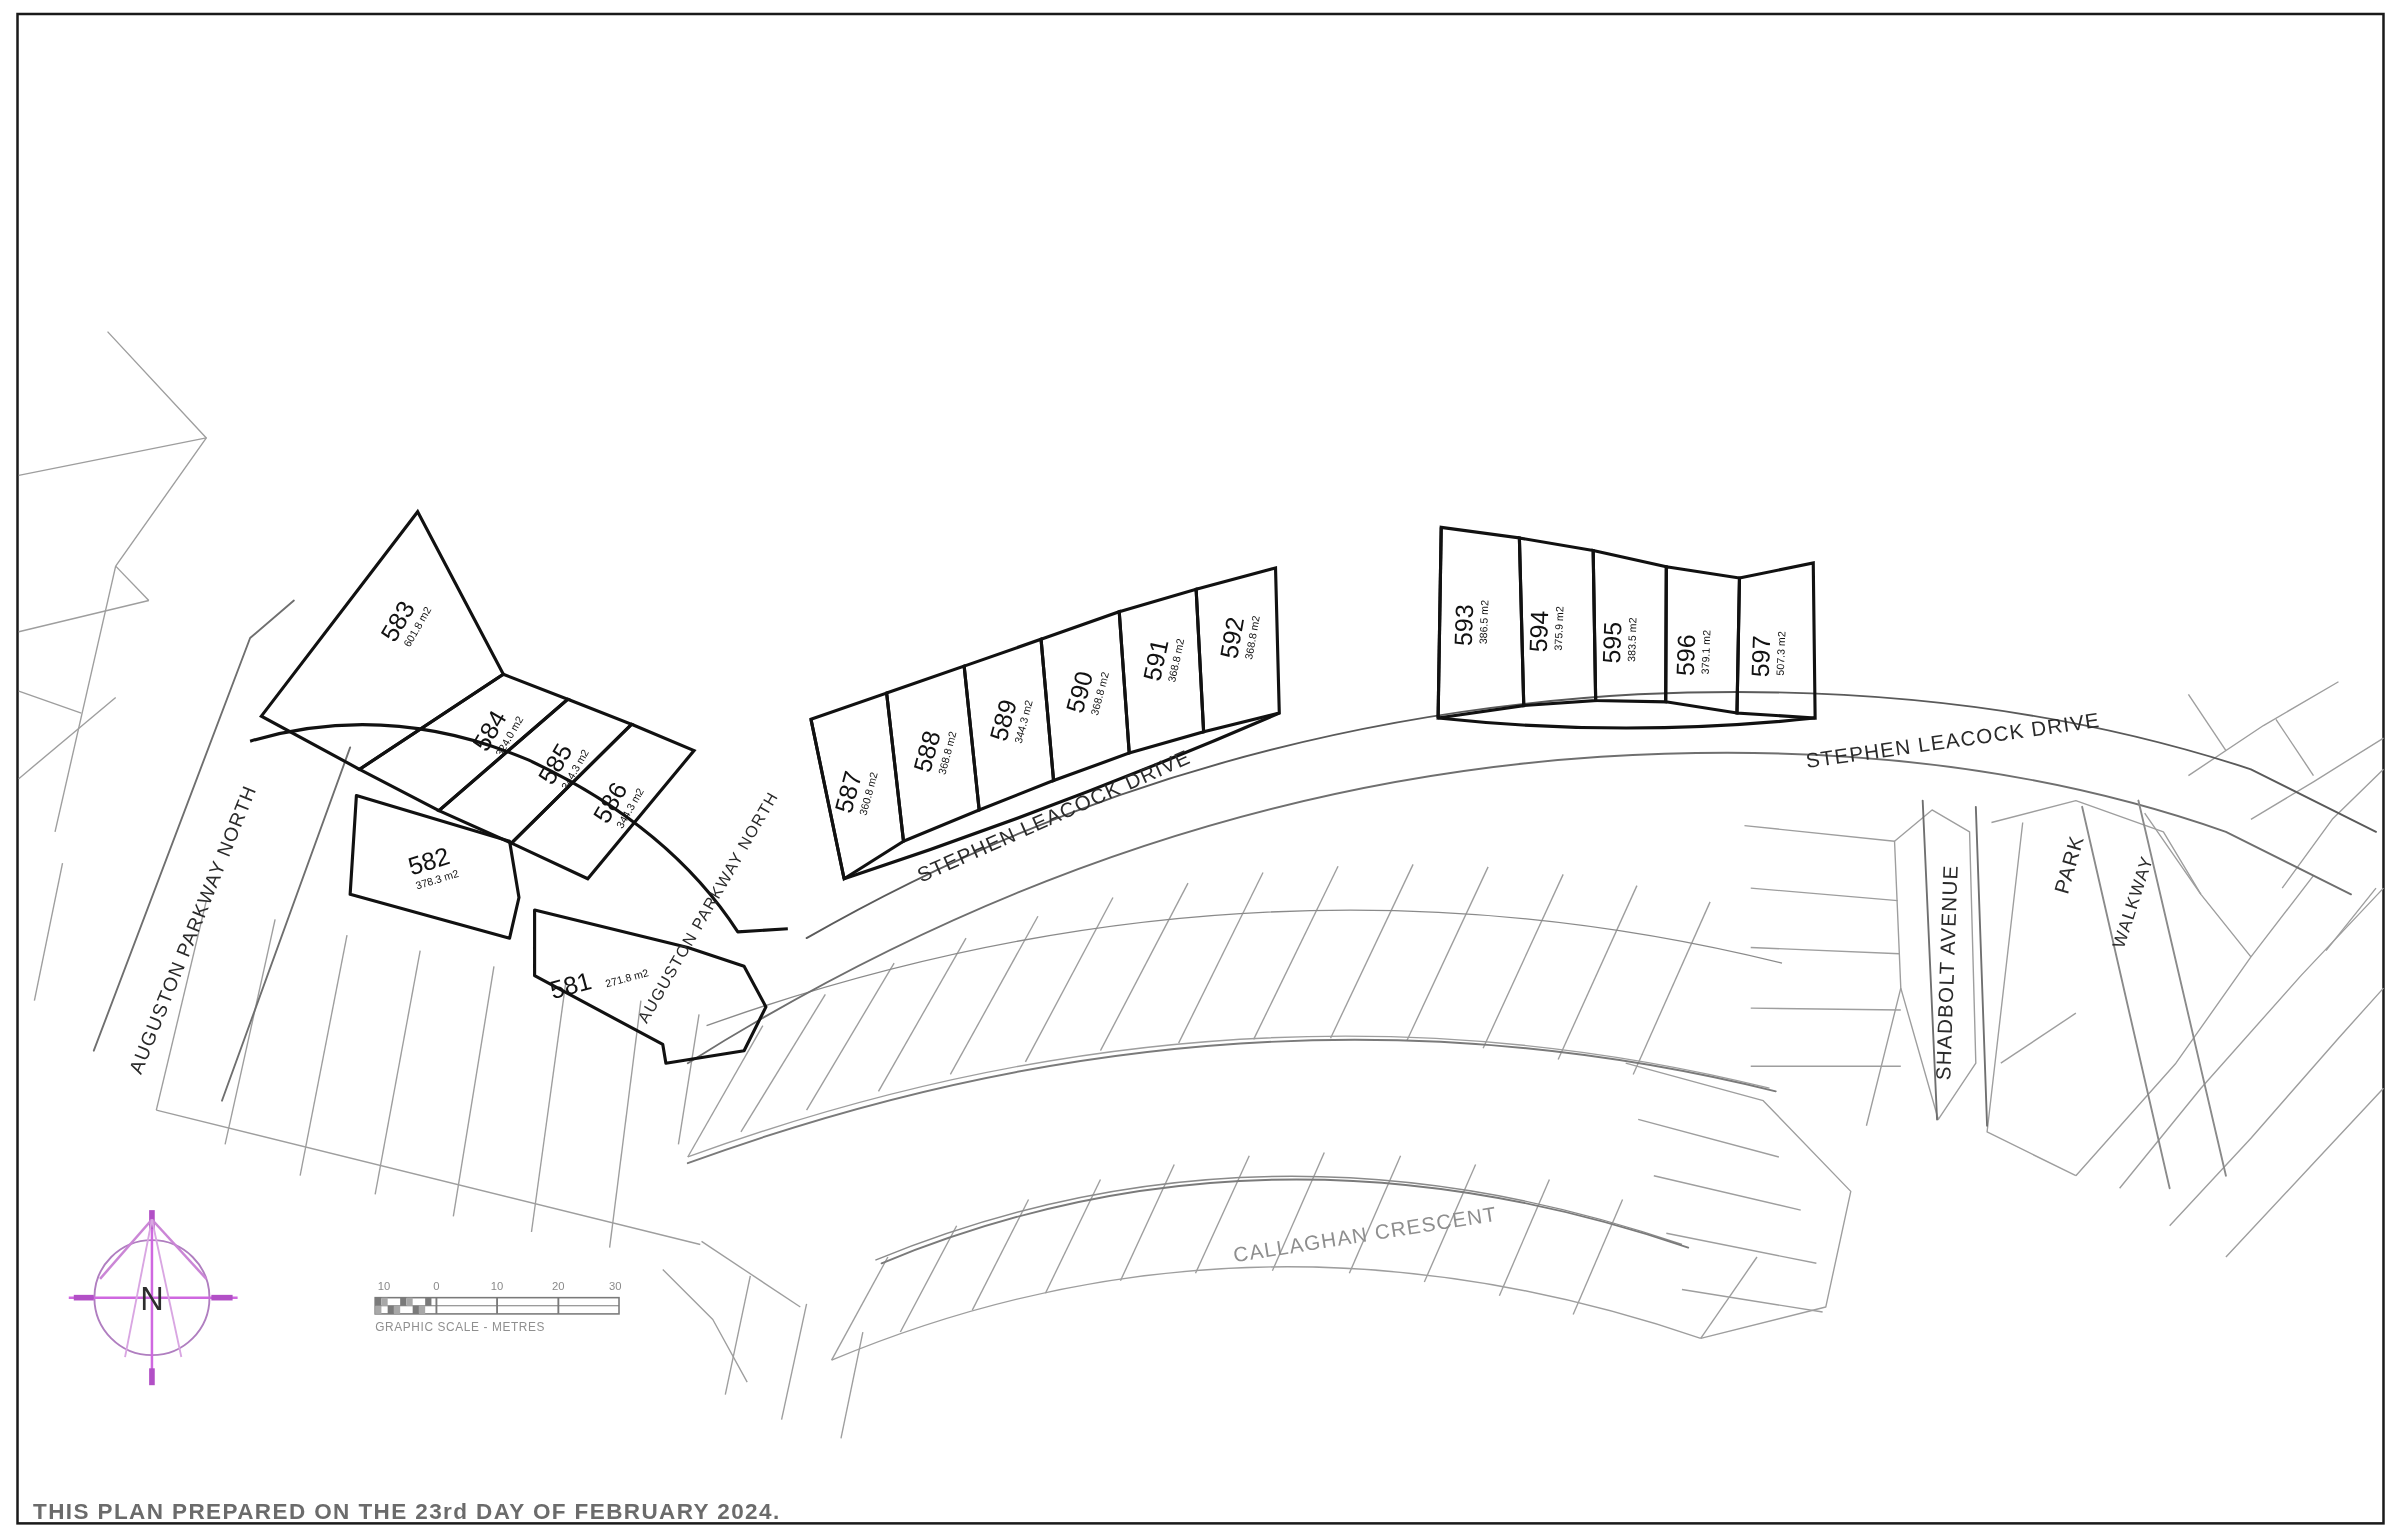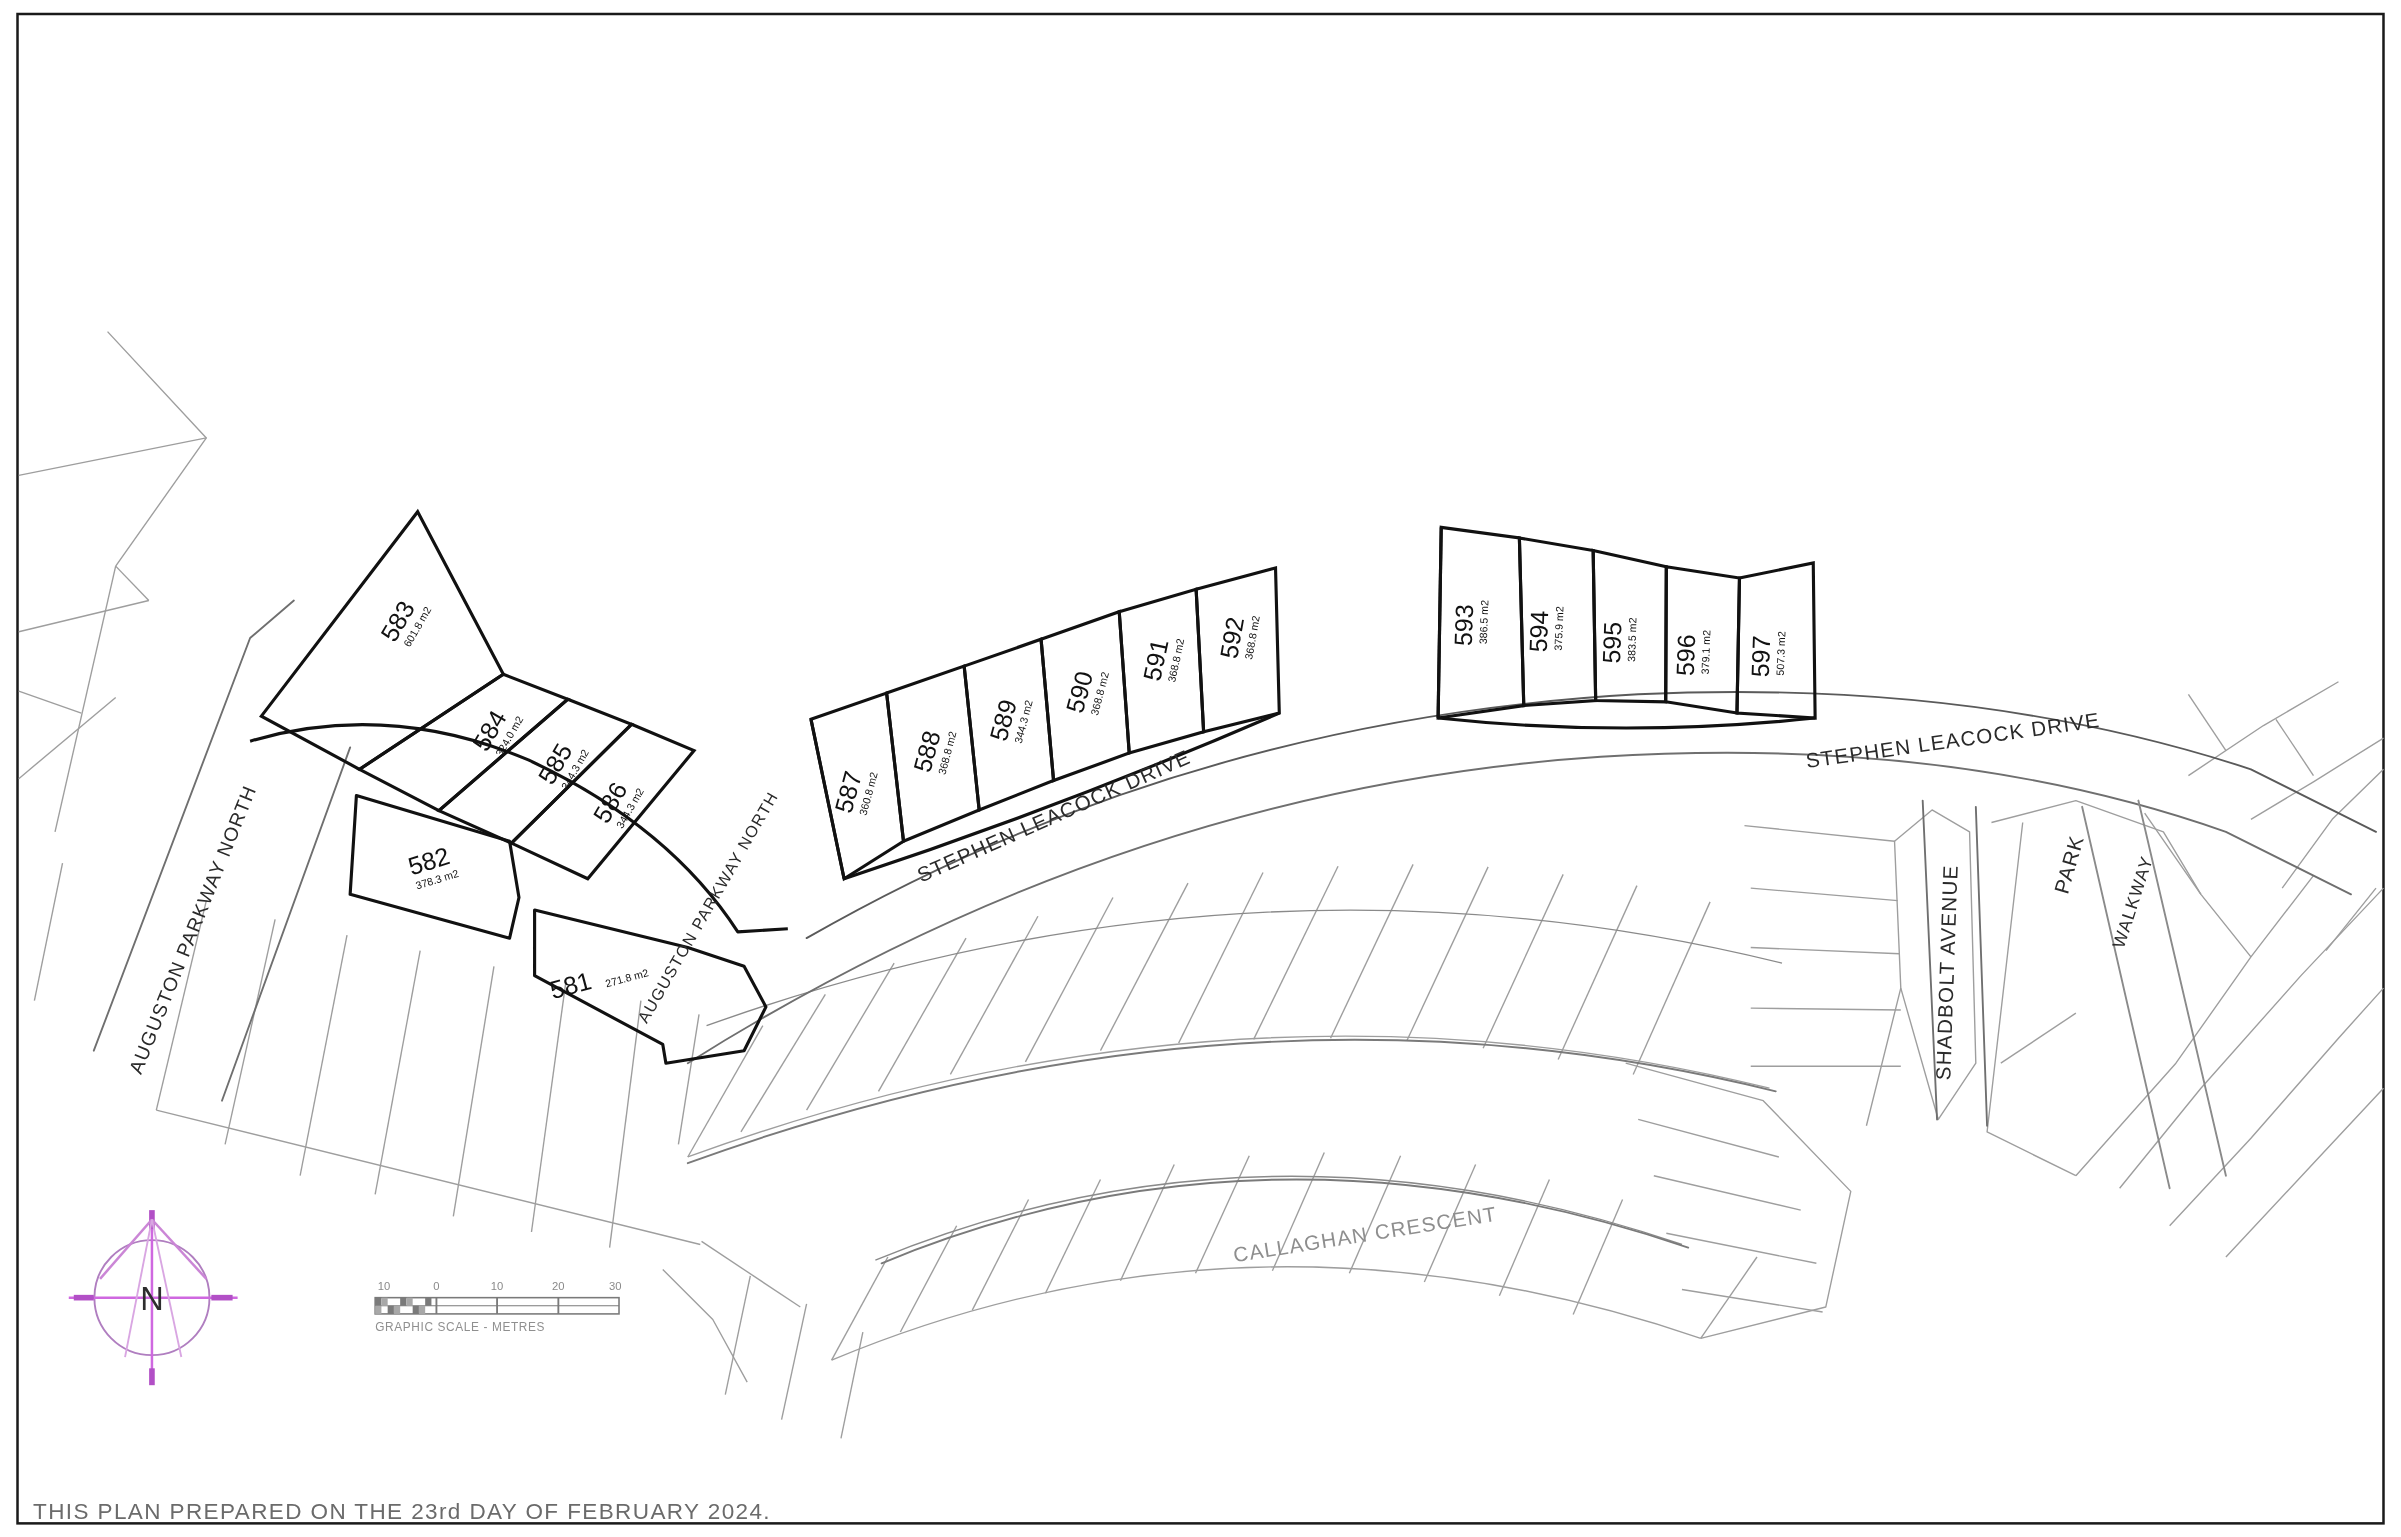--- a/index.html
+++ b/index.html
@@ -31,21 +31,21 @@
     position: absolute;
     left: 33px;
     top: 1432px;
     font-family: "Liberation Sans", sans-serif;
     font-size: 22.5px;
     letter-spacing: 1.4px;
     color: #6b6b6b;
     line-height: 1.42;
     white-space: pre;
   }
-  .note-line { display: block; }
+  .note-line { display: block; font-weight: bold; }
 </style>
 </head>
 <body>
 
 <div id="plan-root">
 
   <svg id="plan-svg" viewBox="0 0 3840 2459" xmlns="http://www.w3.org/2000/svg">
 
     <rect x="28" y="22" width="3784" height="2414" fill="#ffffff" stroke="#1a1a1a" stroke-width="4"></rect>
 

